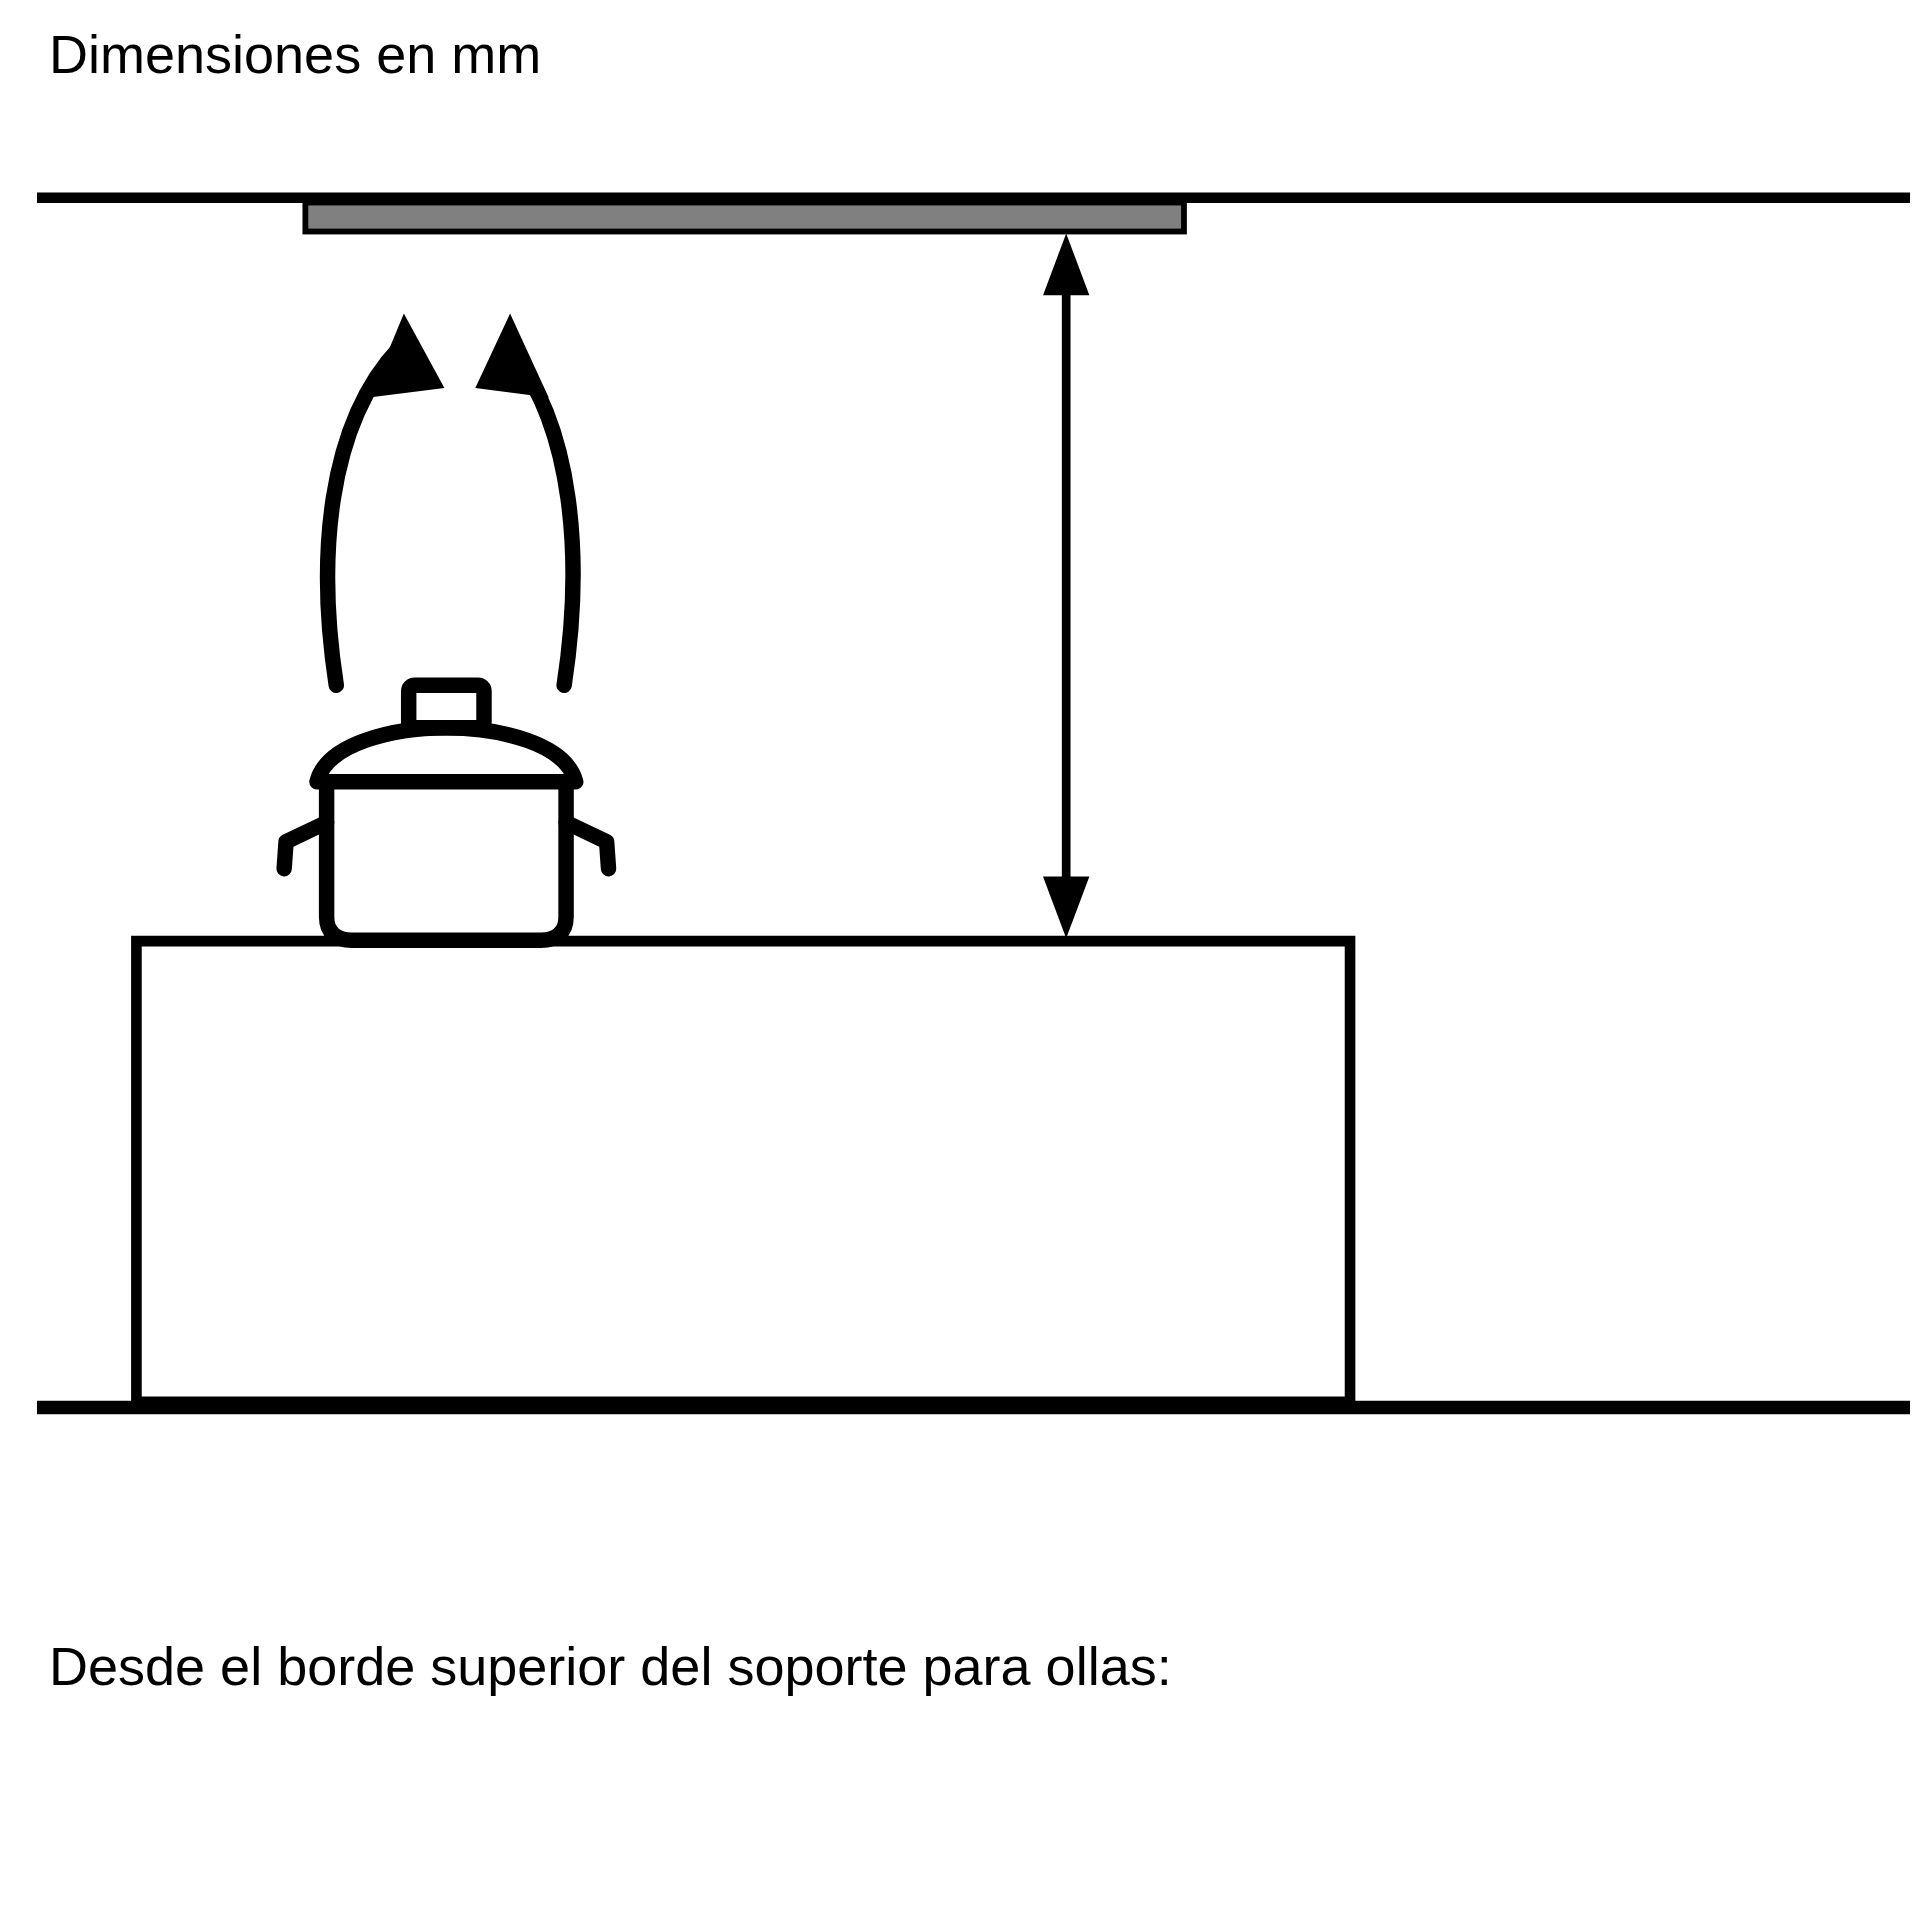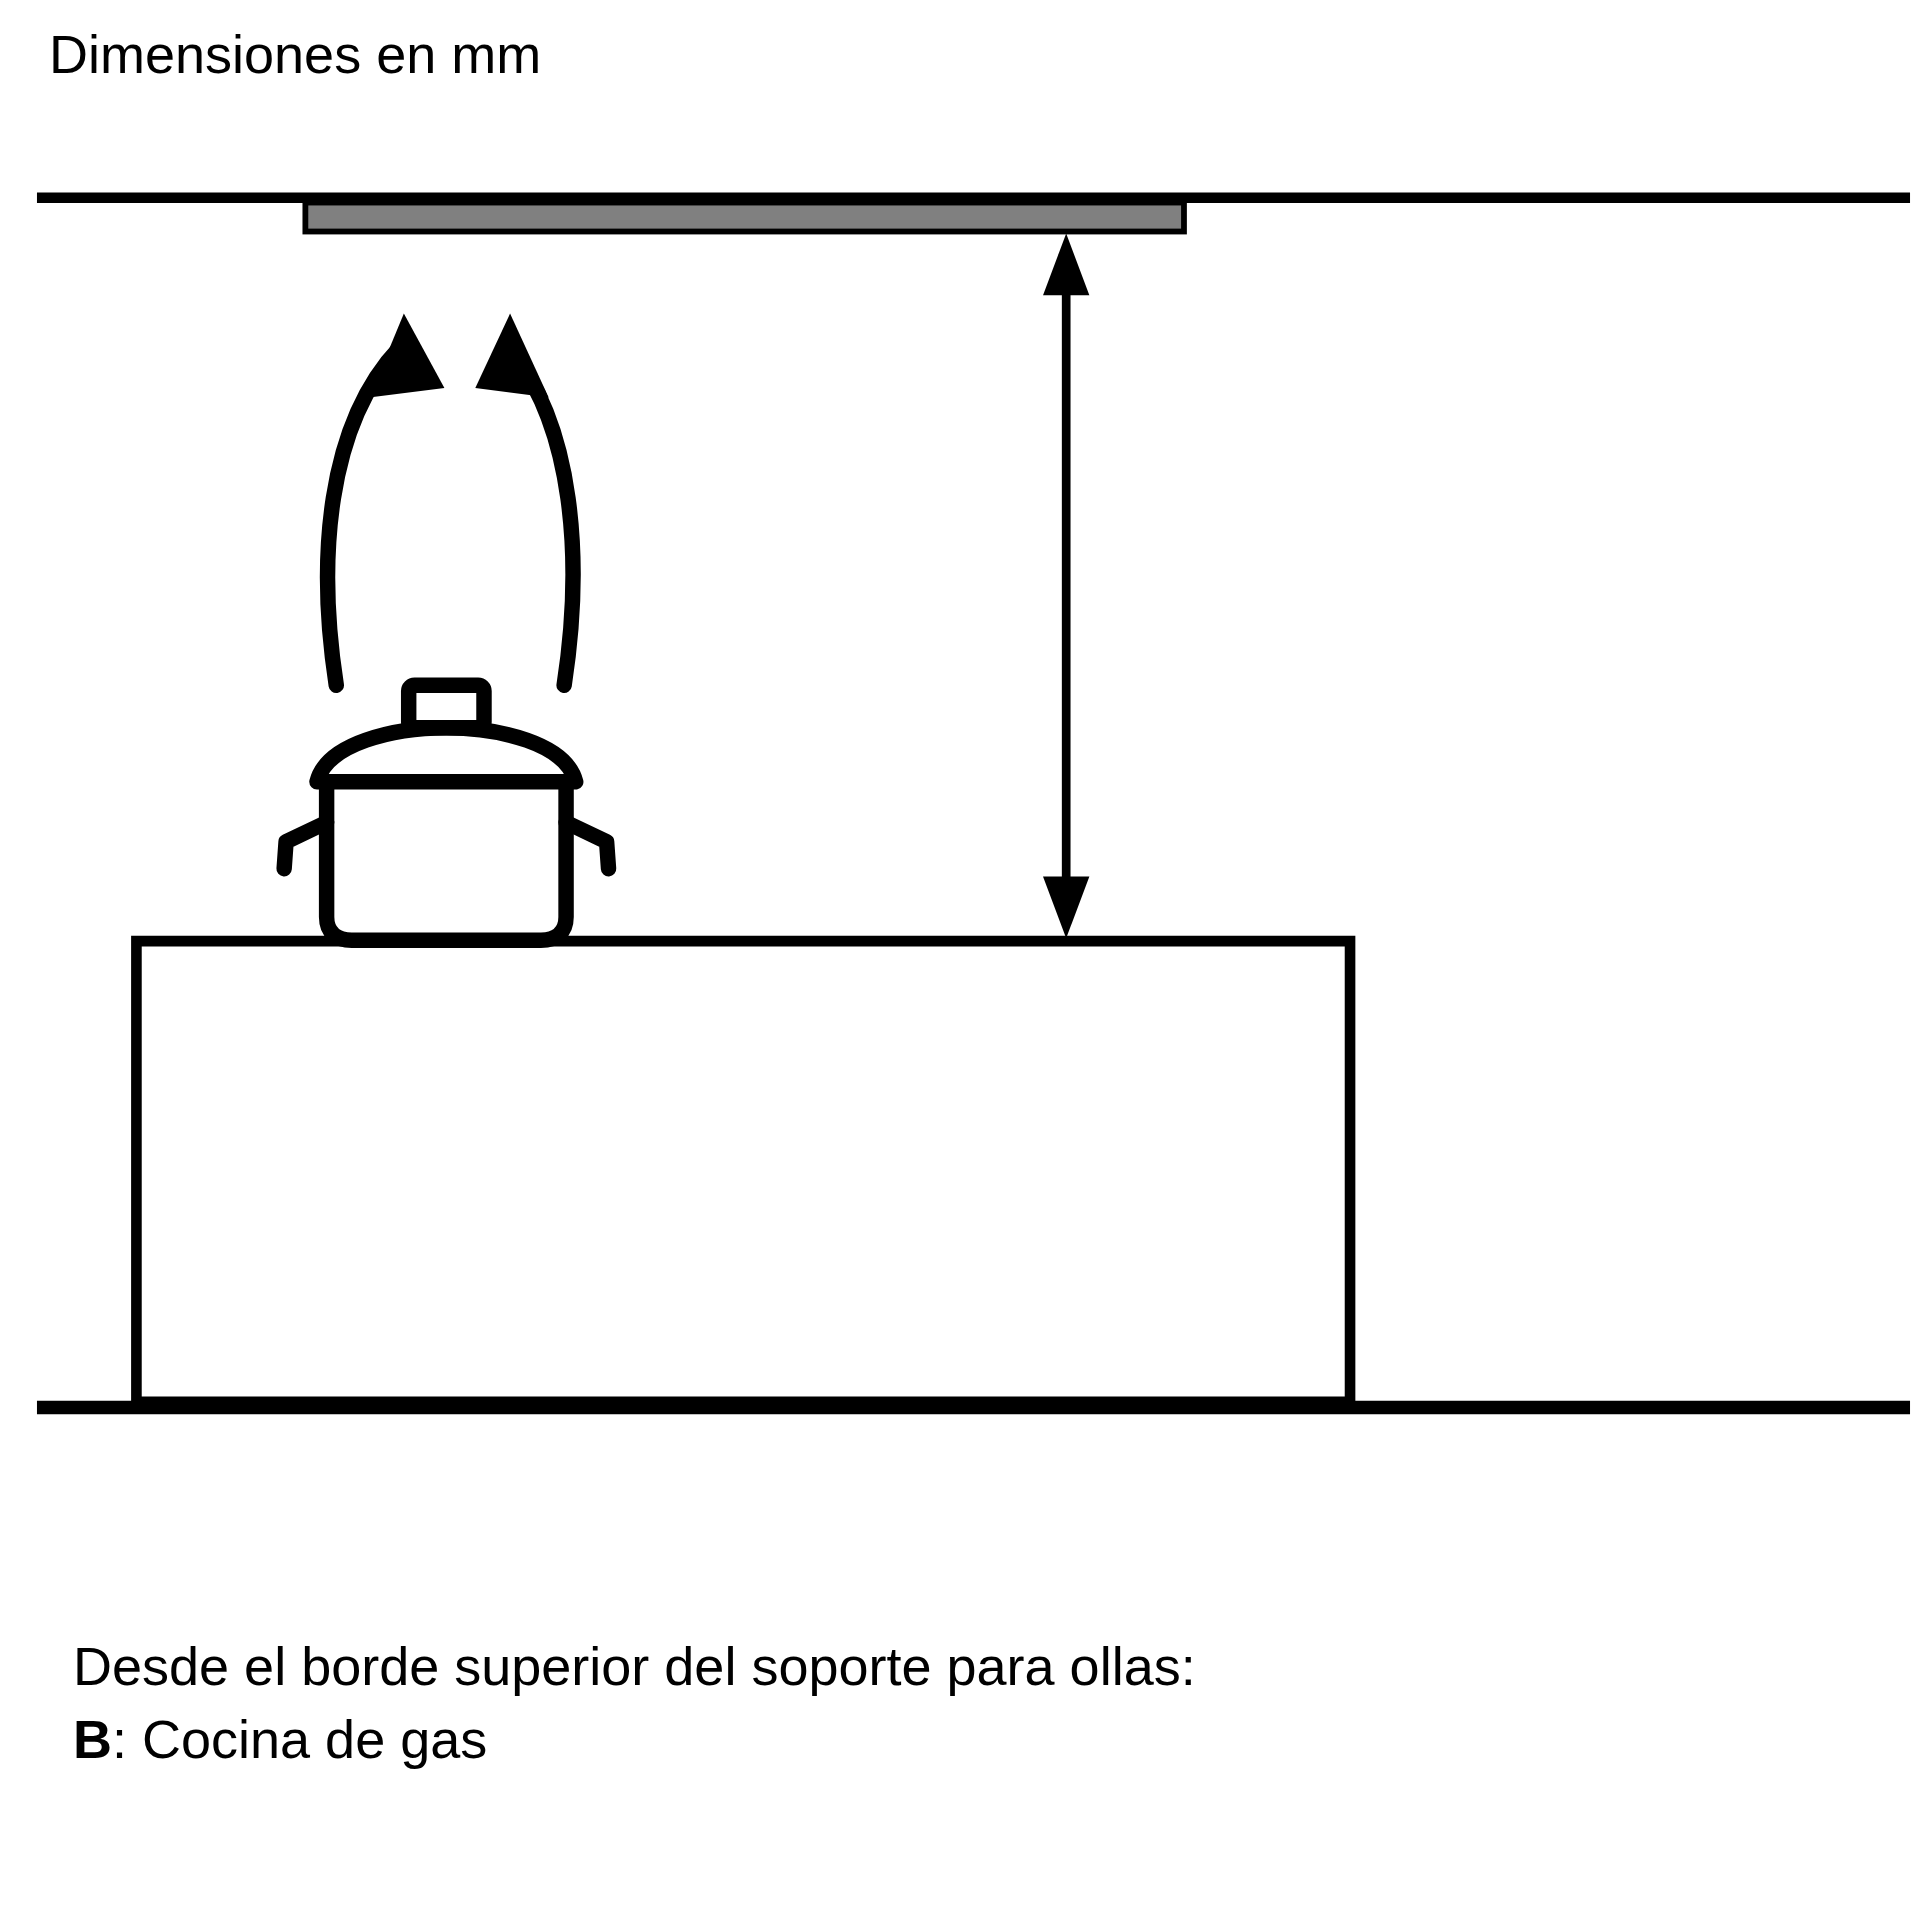--- a/index.html
+++ b/index.html
@@ -54,21 +54,20 @@
     top: 1630px;
     font-size: 54px;
     line-height: 73px;
     white-space: nowrap;
   }
   .caption .lbl {
     font-weight: 700;
   }
   .caption-line {
     display: block;
-    margin-left: 24px;
   }
 </style>
 </head>
 <body>
 
 <div class="page">
 
   <div class="title">Dimensiones en mm</div>
 
   <svg class="diagram" viewBox="0 0 2000 1420" width="1931" height="1371">
@@ -103,17 +102,16 @@
     </g>
 
     <path d="M 133 865 L 1390 865 L 1390 1342 L 133 1342 Z" fill="none" stroke="#000000" stroke-width="11"></path>
 
     <line x1="30" y1="1348" x2="1970" y2="1348" stroke="#000000" stroke-width="14"></line>
   </svg>
 
 
   <div class="caption">
     <span class="caption-line">Desde el borde superior del soporte para ollas:</span>
-    <span class="caption-line"><span class="lbl">B</span><span>: Cocina de gas</span></span>
   </div>
 
 </div>
 
 
 </body></html>

